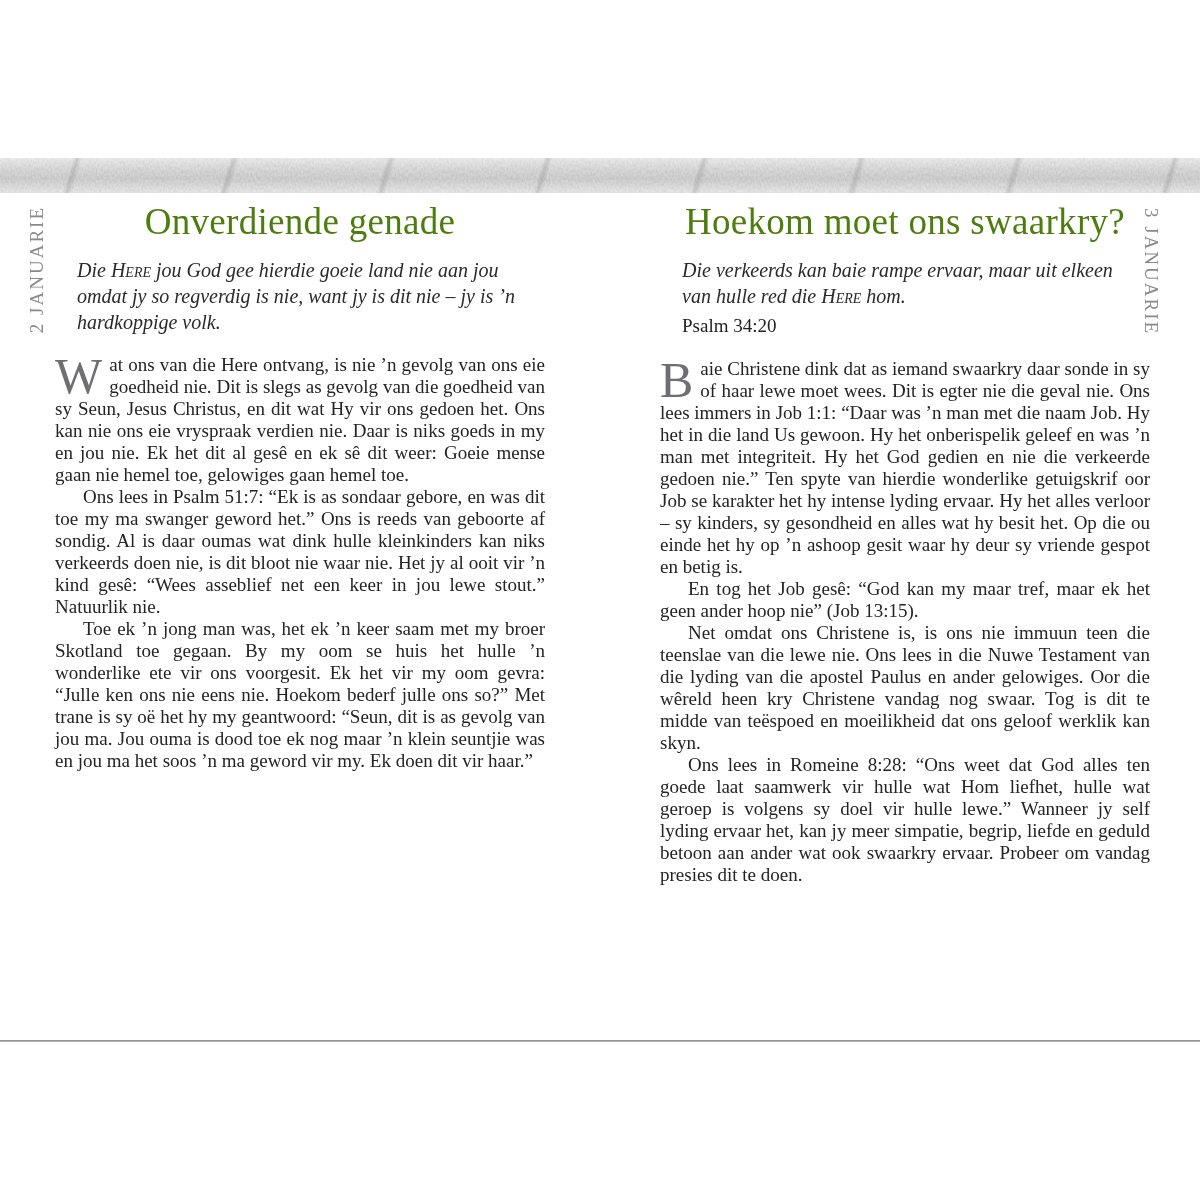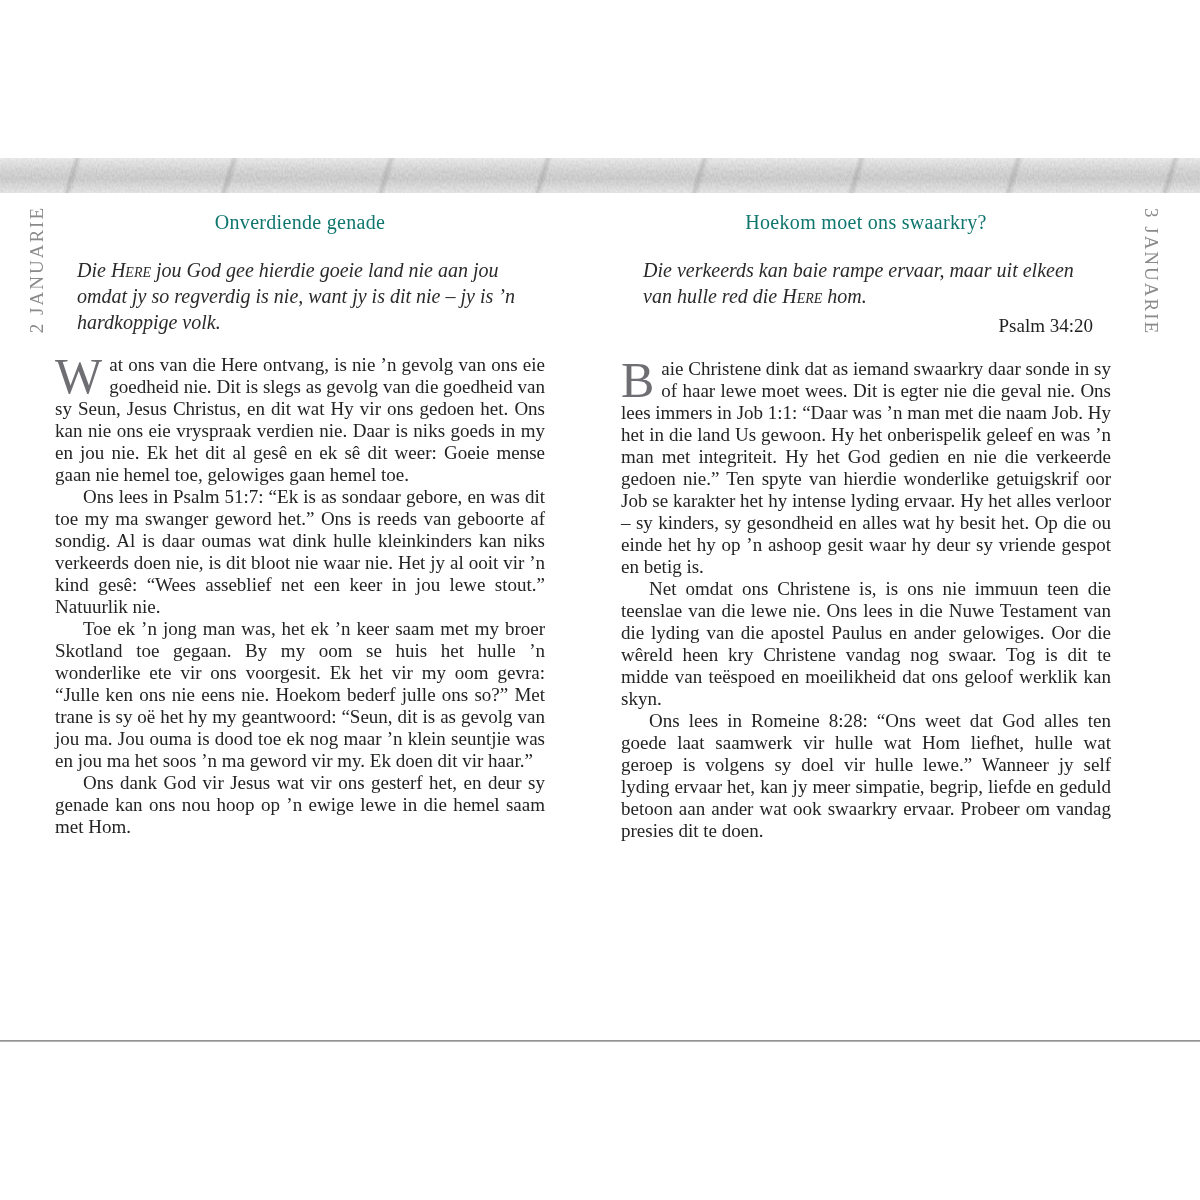--- a/index.html
+++ b/index.html
@@ -34,32 +34,32 @@
   .date-label {
     position:absolute; font-size:19px; letter-spacing:2px; color:#8a8a8c;
     white-space:nowrap; writing-mode:vertical-rl;
   }
   .date-left  { left:26px;  top:206px; transform:rotate(180deg); }
   .date-right { left:1140px; top:208px; }
 
   
   .page { position:absolute; top:205px; width:490px; }
   .page-left  { left:55px; }
-  .page-right { left:621px; }
+  .page-right { left:660px; }
 
   .title {
-    margin:0 0 18px 0; font-weight:normal; font-size:20px; line-height:34px;
-    text-align:center; color:#0f766e; letter-spacing:0.3px;
+    margin:0 0 18px 0; font-weight:normal; font-size:37px; line-height:34px;
+    text-align:center; color:#4d7c0f; letter-spacing:0.3px;
   }
 
   .scripture {
     margin:0 18px 7px 22px; font-style:italic; font-size:20px; line-height:26px; color:#2a2a2a;
   }
   .smallcaps { font-variant:small-caps; }
-  .reference { margin-top:4px; font-style:normal; font-size:19px; text-align:right; color:#1f1f1f; }
+  .reference { margin-top:4px; font-style:normal; font-size:19px; color:#1f1f1f; }
 
   .body { margin-top:19px; font-size:19px; line-height:22px; text-align:justify; color:#242424; }
   .body p { margin:0; text-indent:28px; }
   .body p.first { text-indent:0; }
   .dropcap {
     float:left; font-size:50px; line-height:40px; padding:2px 7px 0 0;
     color:#6f6f73;
   }
 </style>
 </head>
@@ -85,32 +85,32 @@
 
   <section class="page page-left">
     <h1 class="title">Onverdiende genade</h1>
     <div class="scripture">
       <span>Die </span><span class="smallcaps">Here</span><span> jou God gee hierdie goeie land nie aan jou omdat jy so regverdig is nie, want jy is dit nie – jy is ’n hardkoppige volk.</span>
     </div>
     <div class="body">
       <p class="first"><span class="dropcap">W</span><span>at ons van die Here ontvang, is nie ’n gevolg van ons eie goedheid nie. Dit is slegs as gevolg van die goedheid van sy Seun, Jesus Christus, en dit wat Hy vir ons gedoen het. Ons kan nie ons eie vryspraak verdien nie. Daar is niks goeds in my en jou nie. Ek het dit al gesê en ek sê dit weer: Goeie mense gaan nie hemel toe, gelowiges gaan hemel toe.</span></p>
       <p>Ons lees in Psalm 51:7: “Ek is as sondaar gebore, en was dit toe my ma swanger geword het.” Ons is reeds van geboorte af sondig. Al is daar oumas wat dink hulle kleinkinders kan niks verkeerds doen nie, is dit bloot nie waar nie. Het jy al ooit vir ’n kind gesê: “Wees asseblief net een keer in jou lewe stout.” Natuurlik nie.</p>
       <p>Toe ek ’n jong man was, het ek ’n keer saam met my broer Skotland toe gegaan. By my oom se huis het hulle ’n wonderlike ete vir ons voorgesit. Ek het vir my oom gevra: “Julle ken ons nie eens nie. Hoekom bederf julle ons so?” Met trane is sy oë het hy my geantwoord: “Seun, dit is as gevolg van jou ma. Jou ouma is dood toe ek nog maar ’n klein seuntjie was en jou ma het soos ’n ma geword vir my. Ek doen dit vir haar.”</p>
-      <p>Ons dank God vir Jesus wat vir ons gesterf het, en deur sy genade kan ons nou hoop op ’n ewige lewe in die hemel saam met Hom.</p>
     </div>
   </section>
 
   <section class="page page-right">
     <h1 class="title">Hoekom moet ons swaarkry?</h1>
     <div class="scripture">
       <span>Die verkeerds kan baie rampe ervaar, maar uit elkeen van hulle red die </span><span class="smallcaps">Here</span><span> hom.</span>
       <div class="reference">Psalm 34:20</div>
     </div>
     <div class="body">
       <p class="first"><span class="dropcap">B</span><span>aie Christene dink dat as iemand swaarkry daar sonde in sy of haar lewe moet wees. Dit is egter nie die geval nie. Ons lees immers in Job 1:1: “Daar was ’n man met die naam Job. Hy het in die land Us gewoon. Hy het onberispelik geleef en was ’n man met integriteit. Hy het God gedien en nie die verkeerde gedoen nie.” Ten spyte van hierdie wonderlike getuigskrif oor Job se karakter het hy intense lyding ervaar. Hy het alles verloor – sy kinders, sy gesondheid en alles wat hy besit het. Op die ou einde het hy op ’n ashoop gesit waar hy deur sy vriende gespot en betig is.</span></p>
+      <p>En tog het Job gesê: “God kan my maar tref, maar ek het geen ander hoop nie” (Job 13:15).</p>
       <p>Net omdat ons Christene is, is ons nie immuun teen die teenslae van die lewe nie. Ons lees in die Nuwe Testament van die lyding van die apostel Paulus en ander gelowiges. Oor die wêreld heen kry Christene vandag nog swaar. Tog is dit te midde van teëspoed en moeilikheid dat ons geloof werklik kan skyn.</p>
       <p>Ons lees in Romeine 8:28: “Ons weet dat God alles ten goede laat saamwerk vir hulle wat Hom liefhet, hulle wat geroep is volgens sy doel vir hulle lewe.” Wanneer jy self lyding ervaar het, kan jy meer simpatie, begrip, liefde en geduld betoon aan ander wat ook swaarkry ervaar. Probeer om vandag presies dit te doen.</p>
     </div>
   </section>
 
   <div class="rule-bottom"></div>
 
 </div>
 
 </body></html>

